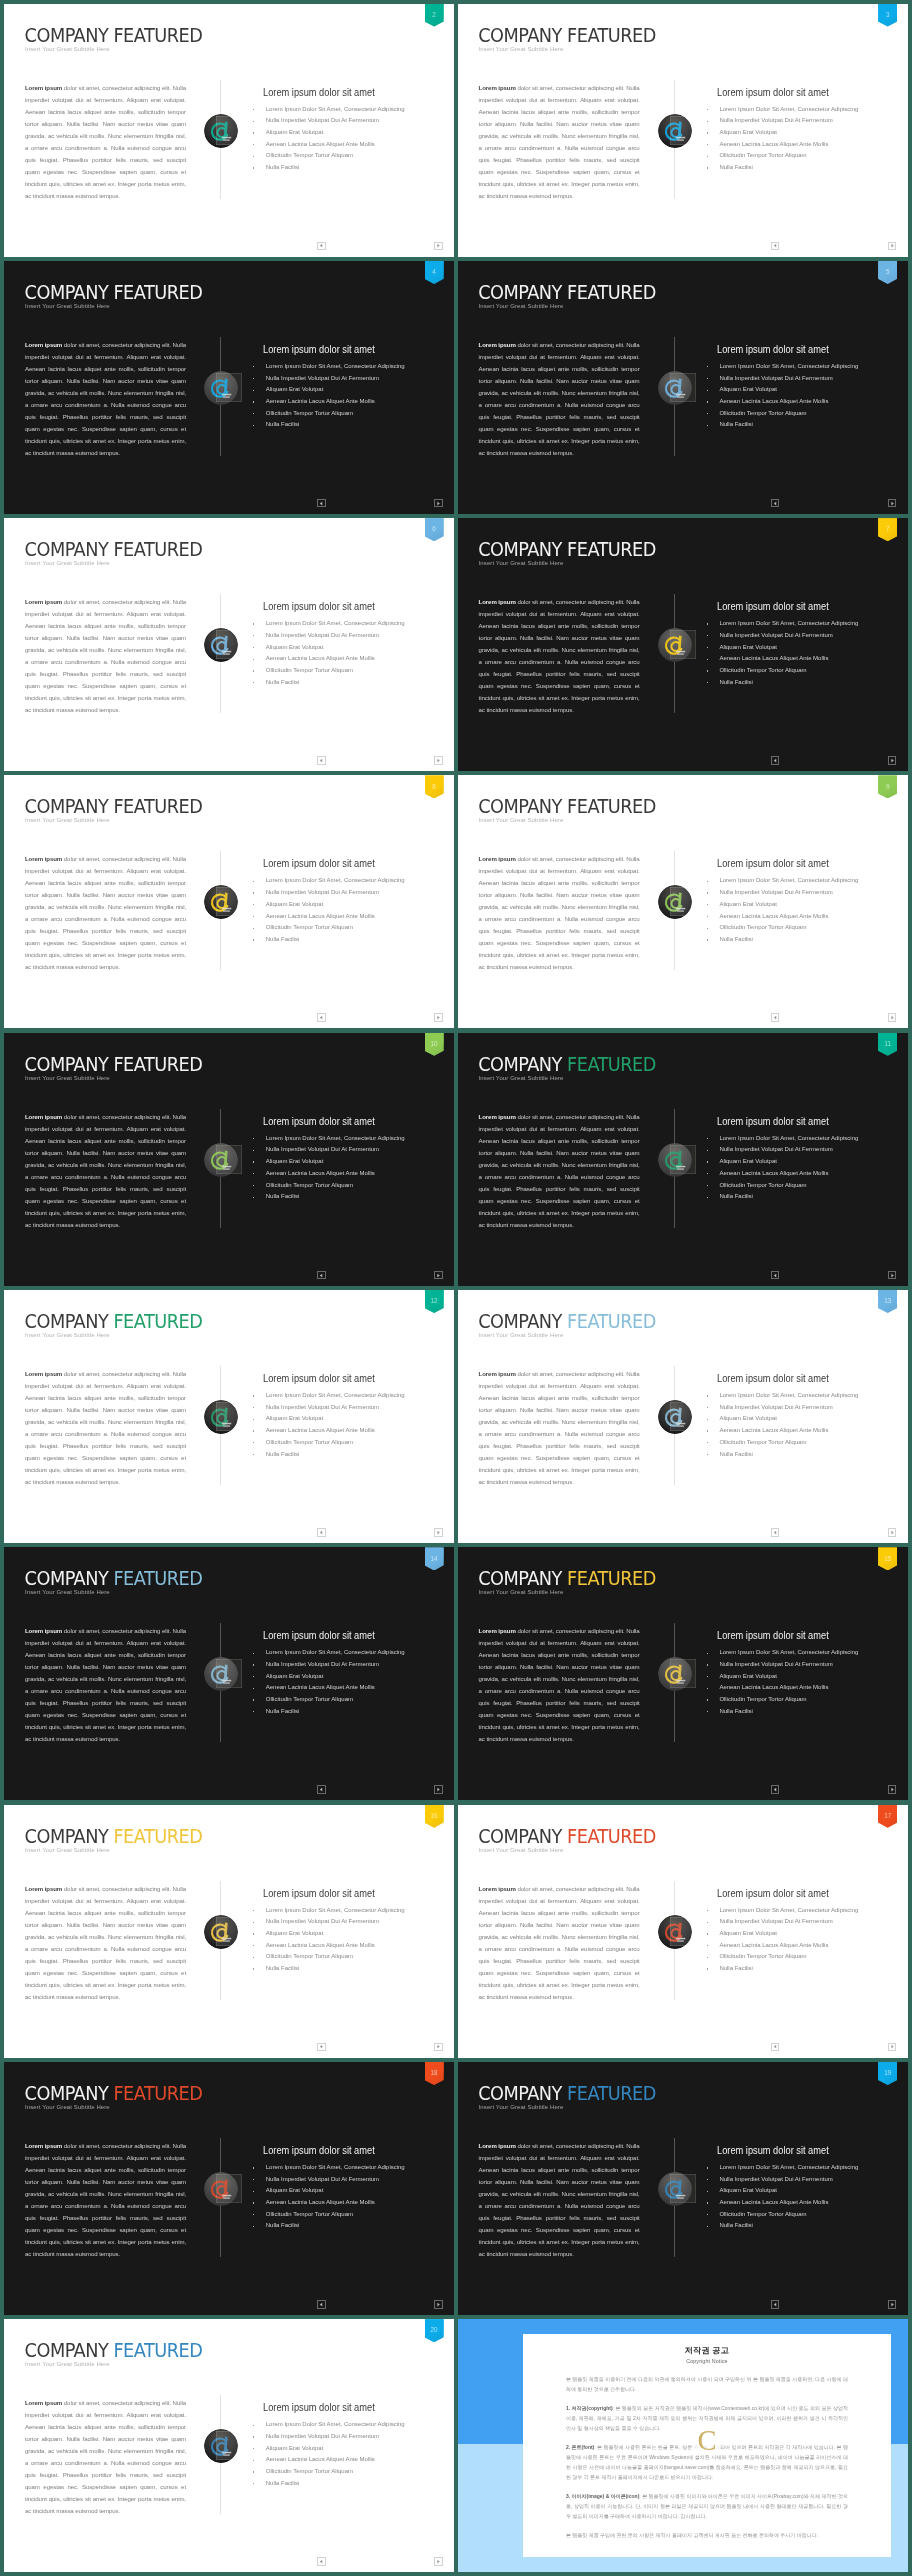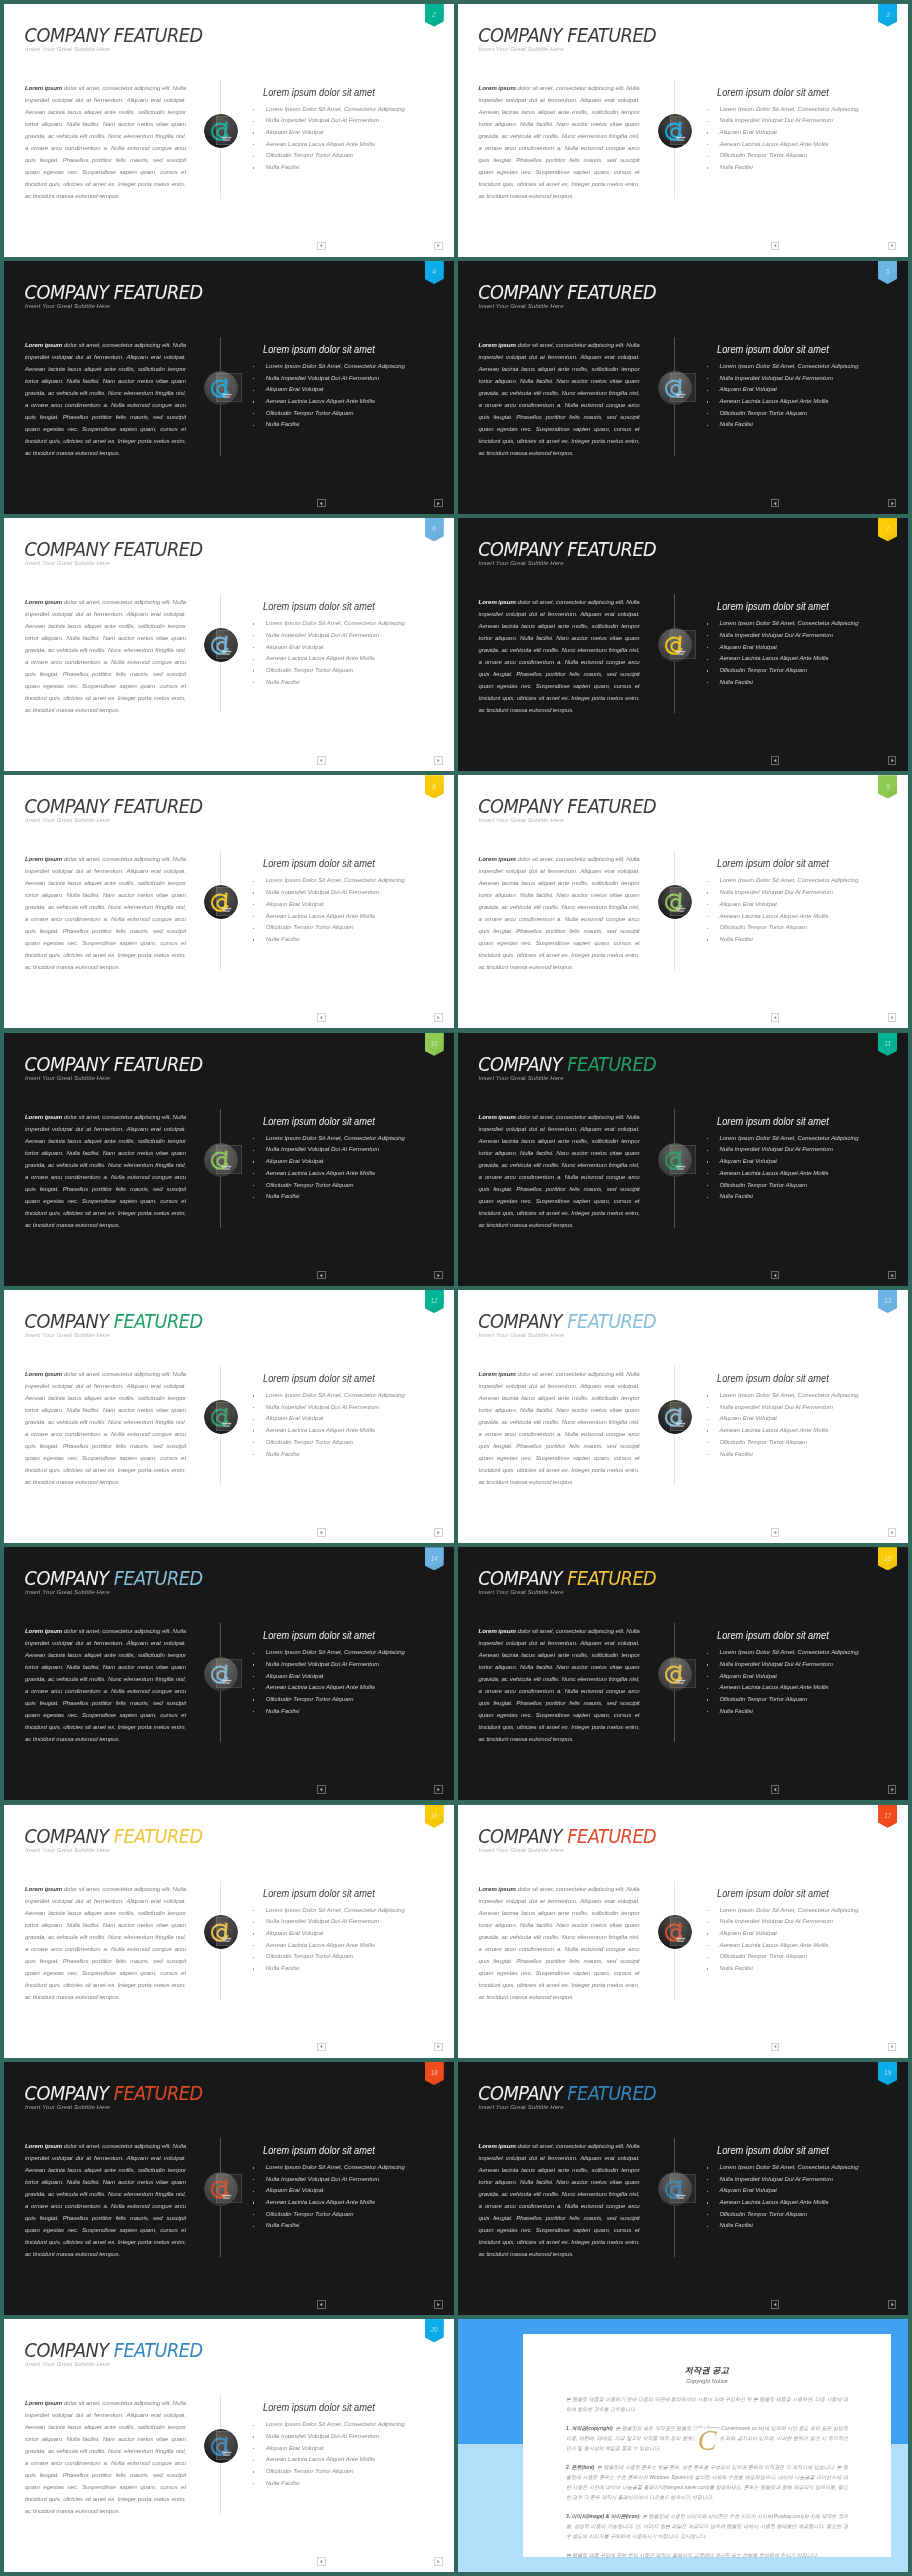--- a/index.html
+++ b/index.html
@@ -10,21 +10,20 @@
     font-family:"Liberation Sans", sans-serif;
   }
   .grid{
     display:grid;
     grid-template-columns:450px 450px;
     column-gap:3.6px;
     row-gap:4.3px;
     padding:3.6px 4.3px 4.3px 4.3px;
     box-sizing:border-box;
     width:896px;
-    font-style:italic;
   }
   .slide{
     position:relative;
     width:100%;
     height:253px;
     overflow:hidden;
     background:#fff;
     color:#3f3f3f;
   }
   .slide.dark{background:#181818;color:#d9d9d9;}
@@ -128,21 +127,21 @@
   .slide .nav.prev{left:313px;}
   .nav svg{display:block;}
   .nav .tri{fill:#9a9a9a;}
   .slide.dark .nav .tri{fill:#b5b5b5;}
 
   
   .cslide{background:#b0defb;position:relative;}
   .cslide .topband{position:absolute;left:0;top:0;width:100%;height:125px;background:#42a0f2;}
   .cslide .card{
     position:absolute;left:17px;top:15px;right:17px;bottom:15px;
-    background:#fff;box-sizing:border-box;padding:33px 43px 0 43px;margin-left:48px;
+    background:#fff;box-sizing:border-box;padding:13px 43px 0 43px;margin-left:48px;
   }
   .ctitle{font-size:8.2px;font-weight:700;color:#2e2e2e;text-align:center;letter-spacing:0.2px;line-height:1;}
   .ctitle-en{font-size:5.4px;color:#666;text-align:center;margin-top:3.6px;letter-spacing:0.1px;line-height:1;}
   .cbody{margin-top:10.7px;font-size:5px;line-height:9.8px;color:#8a8a8a;text-align:justify;position:relative;z-index:2;}
   .cbody p{margin:0 0 9.6px 0;}
   .cbody .h{font-weight:700;color:#5c5c5c;}
   .cwatermark{
     position:absolute;left:50%;top:94px;transform:translateX(-50%);
     width:26px;height:26px;z-index:3;
     background:rgba(255,255,255,.80);

